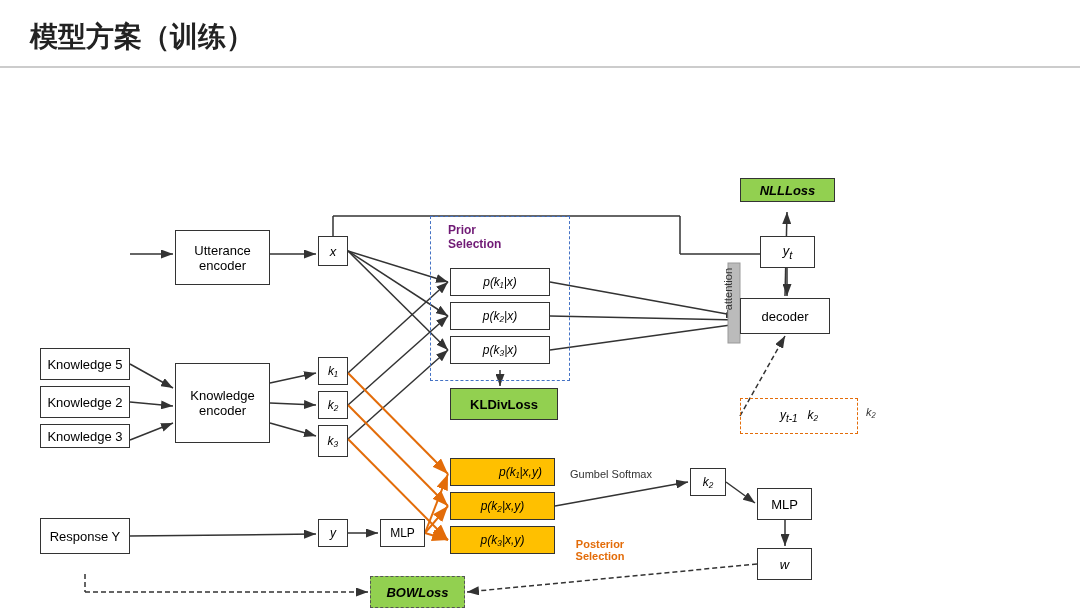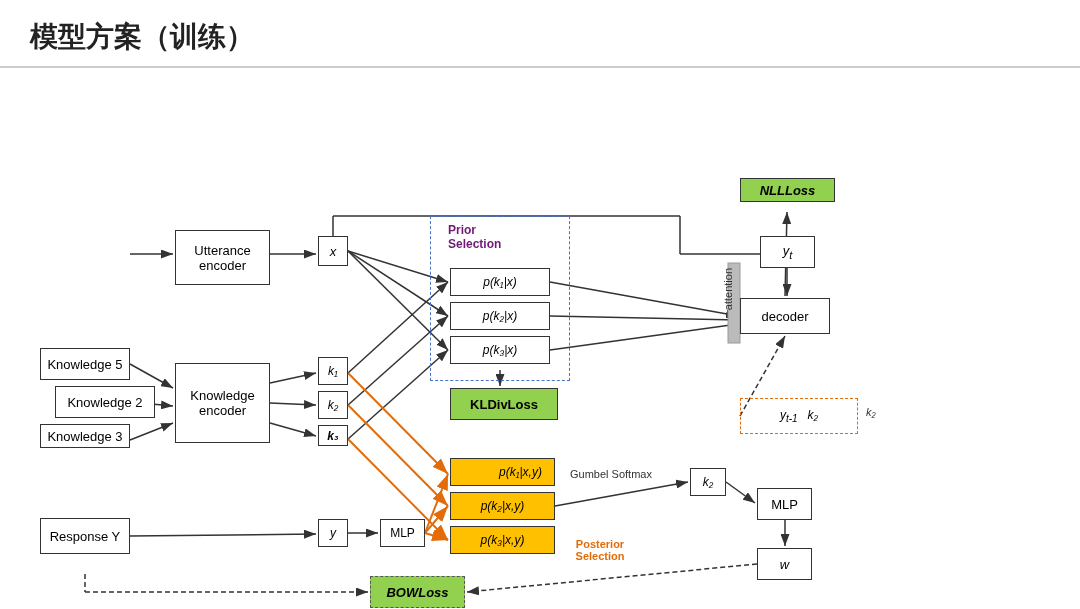--- a/index.html
+++ b/index.html
@@ -71,22 +71,22 @@
     .box-x-node {
       left: 318px; top: 168px;
       width: 30px; height: 30px;
     }
 
     .box-knowledge1 {
       left: 40px; top: 280px;
       width: 90px; height: 32px;
     }
     .box-knowledge2 {
-      left: 55px; top: 318px;
-      width: 100px; height: 32px;
+      left: 40px; top: 318px;
+      width: 90px; height: 32px;
     }
     .box-knowledge3 {
       left: 40px; top: 356px;
       width: 90px; height: 24px;
     }
 
     .box-knowledge-encoder {
       left: 175px; top: 295px;
       width: 95px; height: 80px;
     }
@@ -98,24 +98,23 @@
       font-size: 12px;
     }
     .box-k2 {
       left: 318px; top: 323px;
       width: 30px; height: 28px;
       font-style: italic;
       font-size: 12px;
     }
     .box-k3 {
       left: 318px; top: 357px;
-      width: 30px; height: 21px;
-      font-style: italic;
-      font-size: 12px;
-      font-weight: bold;
+      width: 30px; height: 32px;
+      font-style: italic;
+      font-size: 12px;
     }
 
     .box-response-y {
       left: 40px; top: 450px;
       width: 90px; height: 36px;
     }
 
     .box-y-node {
       left: 318px; top: 451px;
       width: 30px; height: 28px;

